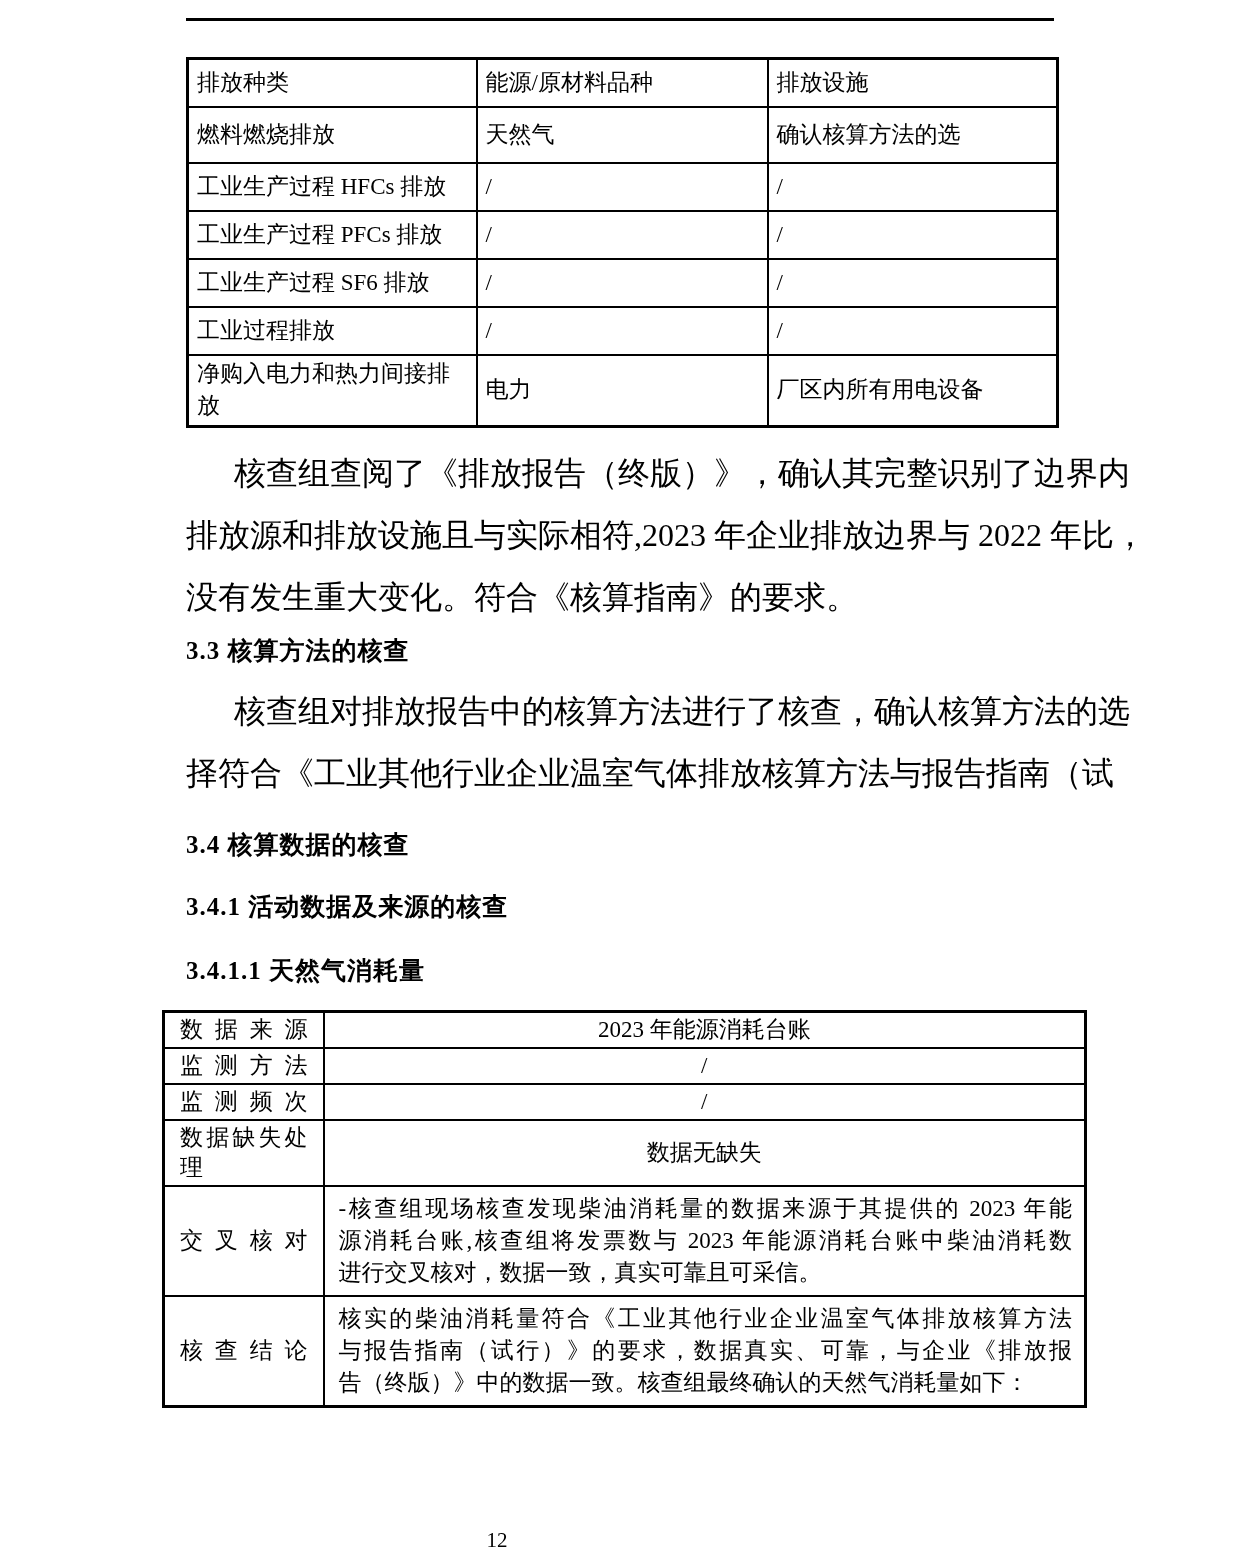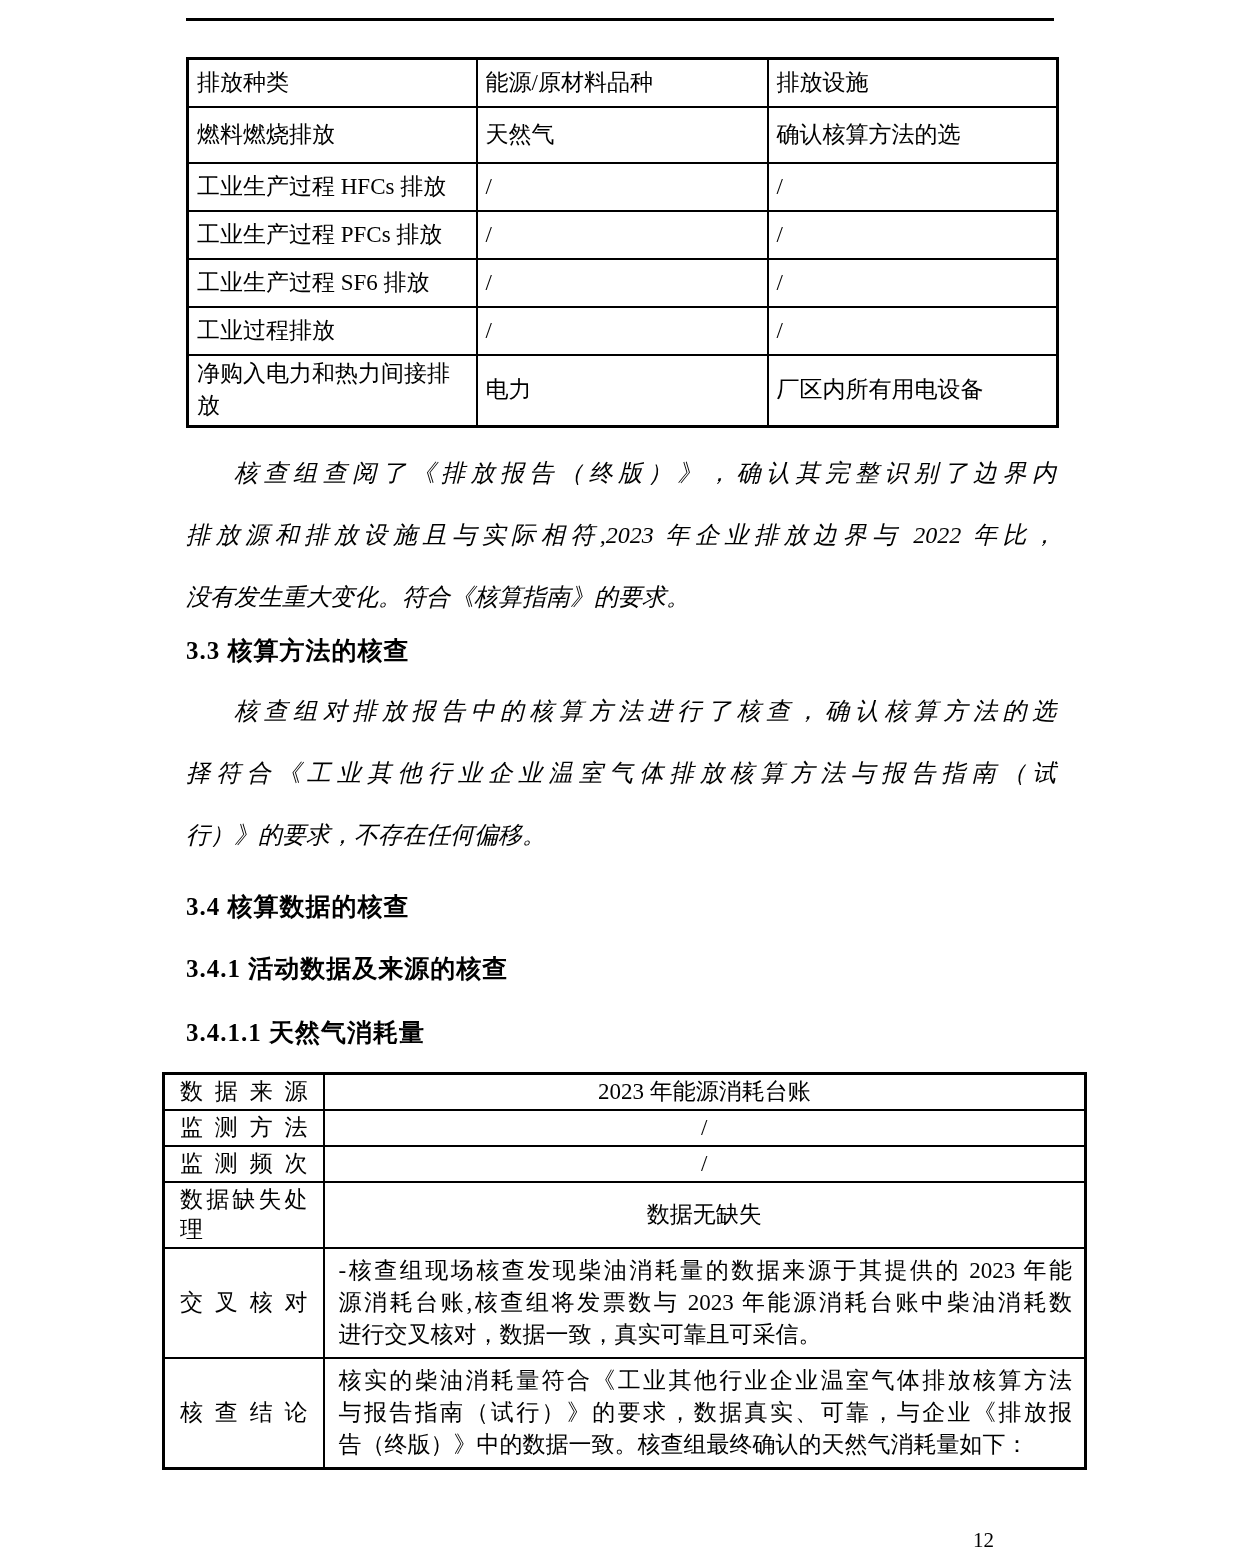--- a/index.html
+++ b/index.html
@@ -29,21 +29,21 @@
   }
   .emission-table .c1 { width: 289px; }
   .emission-table .c2 { width: 291px; }
   .emission-table .c3 { width: 290px; }
   .emission-table tr.hdr  td, .emission-table tr.hdr th { height: 48px; }
   .emission-table tr.r1 td { height: 56px; }
   .emission-table tr.rs td { height: 48px; }
   .emission-table tr.r6 td { height: 72px; }
 
   
-  .para { font-size: 24px; font-style: italic; }
+  .para { font-size: 32px; }
   .pline {
     height: 62px; line-height: 62px; white-space: nowrap;
     text-align: justify; text-align-last: justify;
   }
   .pline.last { text-align: center; text-align-last: left; white-space: normal; }
   .pline.indent { text-indent: 48px; }
   .para1 { margin-top: 14px; }
   .para2 { margin-top: 12px; }
 
   
@@ -75,21 +75,21 @@
   .data-table .longcell { padding: 6px 12px 6px 14px; text-align: left; }
   .data-table .cline {
     height: 32px; line-height: 32px; white-space: nowrap;
     text-align: justify; text-align-last: justify;
   }
   .data-table .cline.last { text-align: right; text-align-last: left; white-space: normal; }
 
   
   .page-footer {
     position: absolute; left: 0; top: 1528px; width: 994px;
-    text-align: right; font-size: 21px;
+    text-align: center; font-size: 21px;
   }
 </style>
 </head>
 <body>
 
 <div class="page-rule"></div>
 
 <div class="content">
 
   <table class="emission-table">
@@ -136,21 +136,20 @@
     <div class="pline indent">核查组查阅了《排放报告（终版）》，确认其完整识别了边界内</div>
     <div class="pline">排放源和排放设施且与实际相符,2023 年企业排放边界与 2022 年比，</div>
     <div class="pline last">没有发生重大变化。符合《核算指南》的要求。</div>
   </div>
 
   <div class="heading h33">3.3 核算方法的核查</div>
 
   <div class="para para2">
     <div class="pline indent">核查组对排放报告中的核算方法进行了核查，确认核算方法的选</div>
     <div class="pline">择符合《工业其他行业企业温室气体排放核算方法与报告指南（试</div>
-    <div class="pline last">行）》的要求，不存在任何偏移。</div>
   </div>
 
   <div class="heading h34">3.4 核算数据的核查</div>
   <div class="heading h341">3.4.1 活动数据及来源的核查</div>
   <div class="heading h3411">3.4.1.1 天然气消耗量</div>
 
   <table class="data-table">
     <tbody>
         <tr class="short">
       <td class="lbl">数据来源</td>

